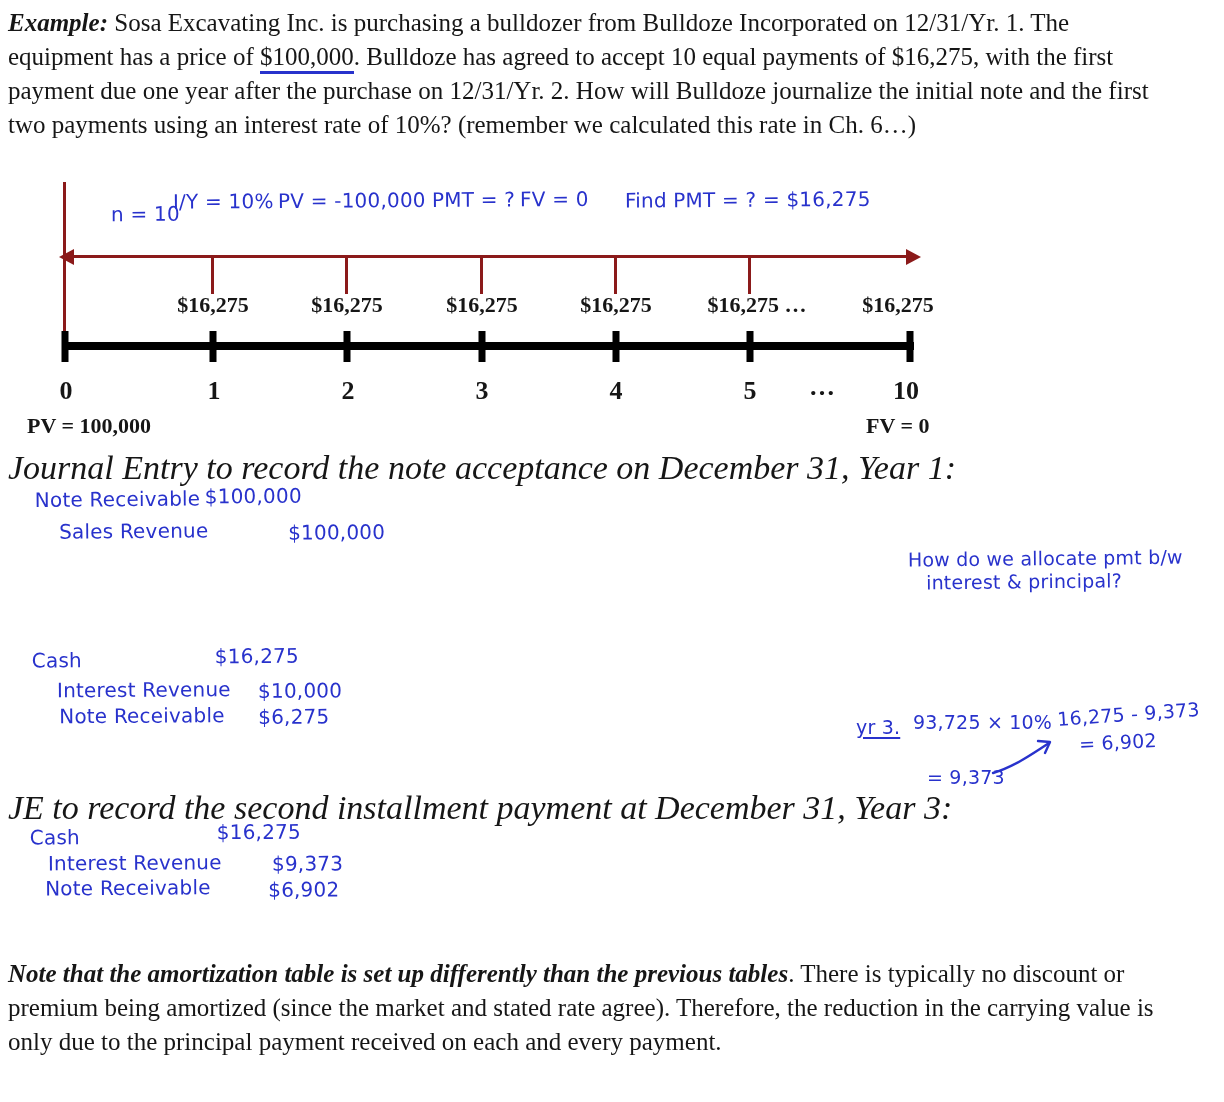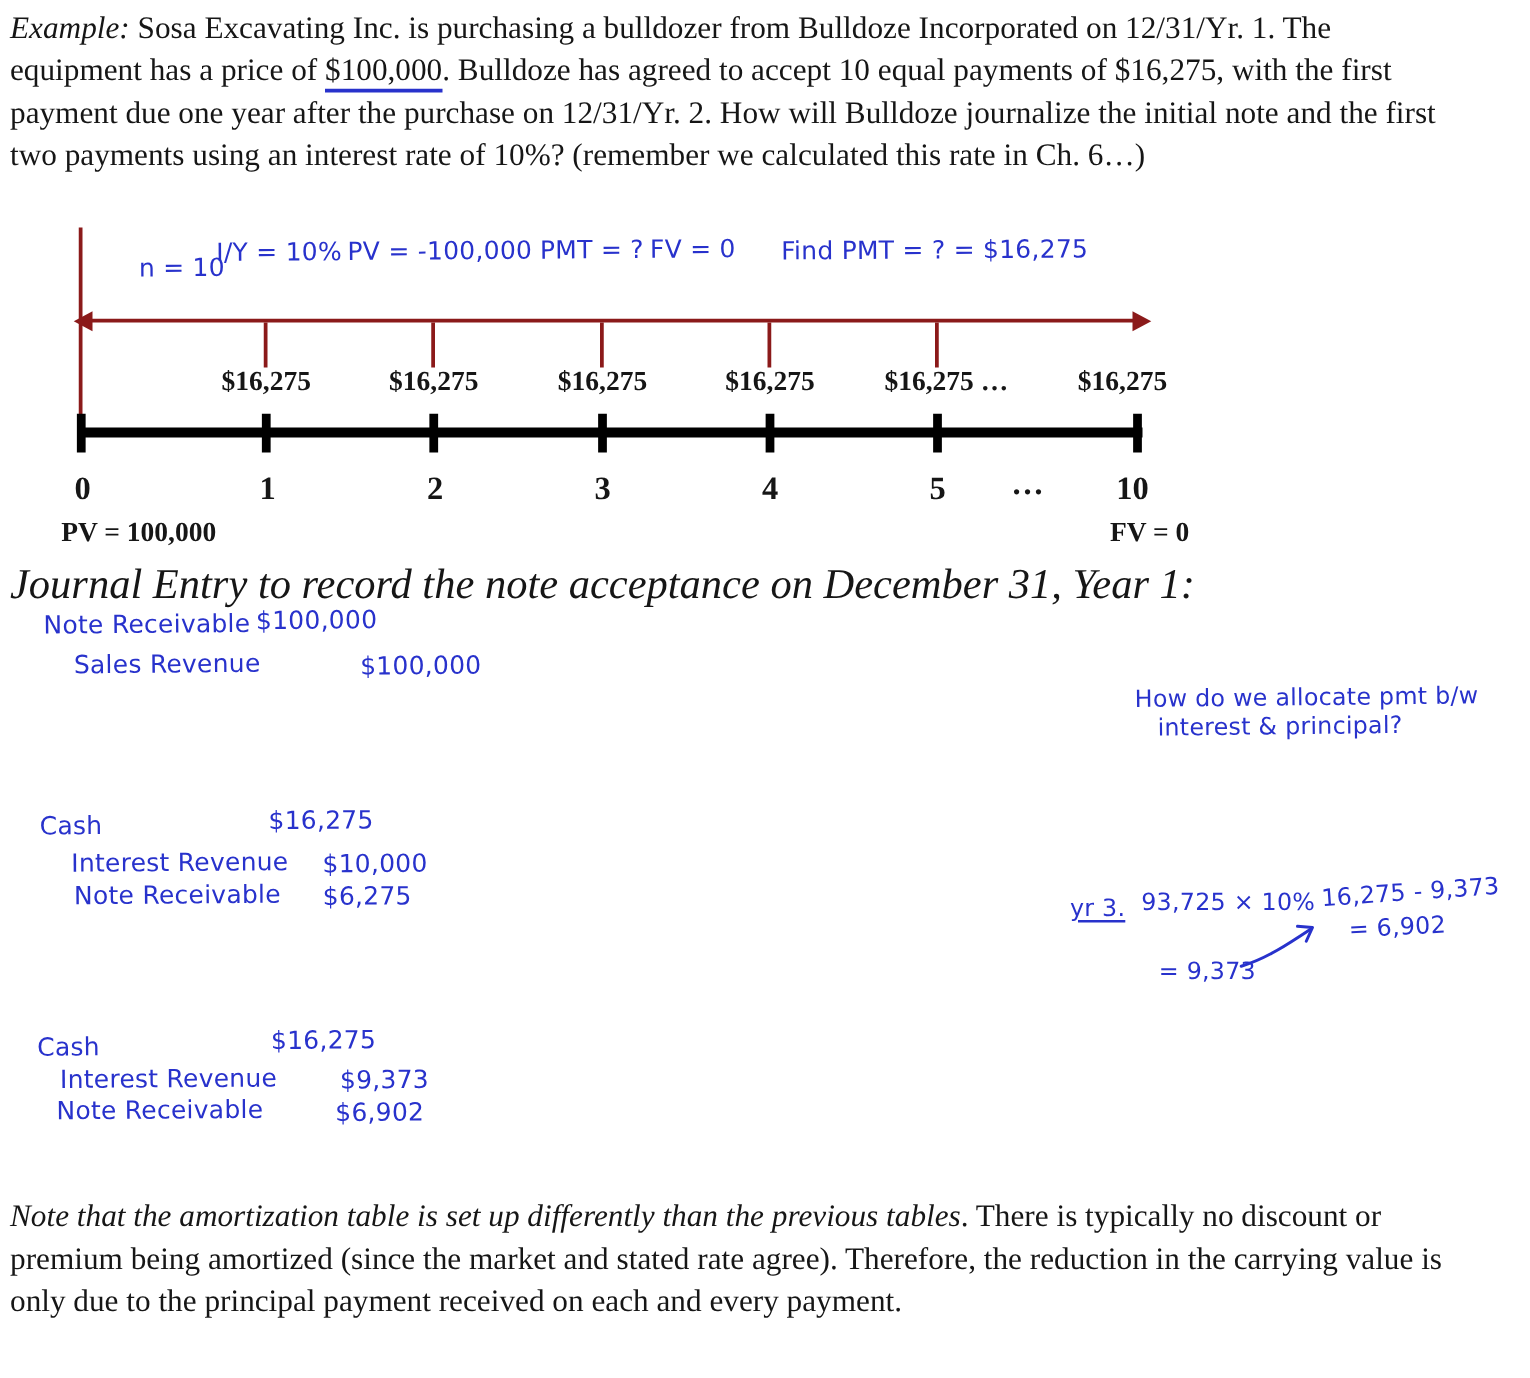--- a/index.html
+++ b/index.html
@@ -12,21 +12,21 @@
     position:relative;
     width:1224px;height:1102px;
     background:#ffffff;
     overflow:hidden;
     font-family:"Liberation Serif",serif;
     color:var(--text);
   }
   .abs{position:absolute;}
   
   .body-text{font-size:25px;line-height:34px;}
-  .bold-ital{font-weight:normal;font-style:italic;}
+  .bold-ital{font-weight:bold;font-style:italic;}
   .je-heading{font-style:italic;font-size:34px;white-space:nowrap;}
   
   .hand{
     font-family:"DejaVu Sans",sans-serif;
     color:var(--ink);
     font-size:19px;
     white-space:nowrap;
     letter-spacing:0.2px;
   }
   .hand-lg{font-size:20px;}
@@ -36,21 +36,21 @@
   .vline{width:3px;background:var(--maroon);}
   .hline{height:3px;background:var(--maroon);}
   .ptick{width:3px;height:36px;background:var(--maroon);}
   .ah{width:0;height:0;border-top:8px solid transparent;border-bottom:8px solid transparent;}
   .ah-left{border-right:15px solid var(--maroon);}
   .ah-right{border-left:15px solid var(--maroon);}
   .pay-label{font-weight:bold;font-size:22px;transform:translateX(-50%);white-space:nowrap;}
   .axis{height:8px;background:#000;}
   .atick{width:7px;height:31px;background:#000;transform:translateX(-50%);}
   .num{font-weight:bold;font-size:26px;transform:translateX(-50%);white-space:nowrap;}
-  .pvfv{font-weight:bold;font-size:22px;white-space:nowrap;margin-left:22px;}
+  .pvfv{font-weight:bold;font-size:22px;white-space:nowrap;}
   svg{display:block;}
 </style>
 </head>
 <body>
 
 <div id="page">
 
   <p class="abs body-text" style="left:8px;top:6px;width:1158px;margin:0;">
     <span class="bold-ital">Example:</span><span> Sosa Excavating Inc. is purchasing a bulldozer from Bulldoze Incorporated on 12/31/Yr. 1. The equipment has a price of </span><span class="price">$100,000</span><span>. Bulldoze has agreed to accept 10 equal payments of $16,275, with the first payment due one year after the purchase on 12/31/Yr. 2. How will Bulldoze journalize the initial note and the first two payments using an interest rate of 10%? (remember we calculated this rate in Ch. 6…)</span>
   </p>
@@ -135,20 +135,21 @@
     <span class="abs hand" style="left:60px;top:8px;">93,725 × 10%</span>
     <span class="abs hand" style="left:74px;top:36px;margin-top:27px;">= 9,373</span>
     <svg class="abs" style="left:136px;top:30px;" width="70" height="44" viewBox="0 0 70 44">
       <path d="M4 40 C 24 34, 42 22, 60 10" fill="none" stroke="#2832cc" stroke-width="2.4" stroke-linecap="round"></path>
       <path d="M49 8 L61 9 L56 20" fill="none" stroke="#2832cc" stroke-width="2.4" stroke-linecap="round" stroke-linejoin="round"></path>
     </svg>
     <span class="abs hand" style="left:204px;top:0;transform:rotate(-4deg);">16,275 - 9,373</span>
     <span class="abs hand" style="left:226px;top:28px;transform:rotate(-3deg);">= 6,902</span>
   </div>
 
+  <div class="abs je-heading" style="left:8px;top:789px;">JE to record the second installment payment at December 31, Year 3:</div>
   <div class="abs" style="left:30px;top:820px;width:430px;height:95px;transform:rotate(-0.4deg);">
     <span class="abs hand hand-lg" style="left:0;top:4px;">Cash</span>
     <span class="abs hand hand-lg" style="left:187px;top:0;">$16,275</span>
     <span class="abs hand hand-lg" style="left:18px;top:30px;">Interest Revenue</span>
     <span class="abs hand hand-lg" style="left:242px;top:32px;">$9,373</span>
     <span class="abs hand hand-lg" style="left:15px;top:55px;">Note Receivable</span>
     <span class="abs hand hand-lg" style="left:238px;top:58px;">$6,902</span>
   </div>
 
   <p class="abs body-text" style="left:8px;top:957px;width:1180px;margin:0;">

